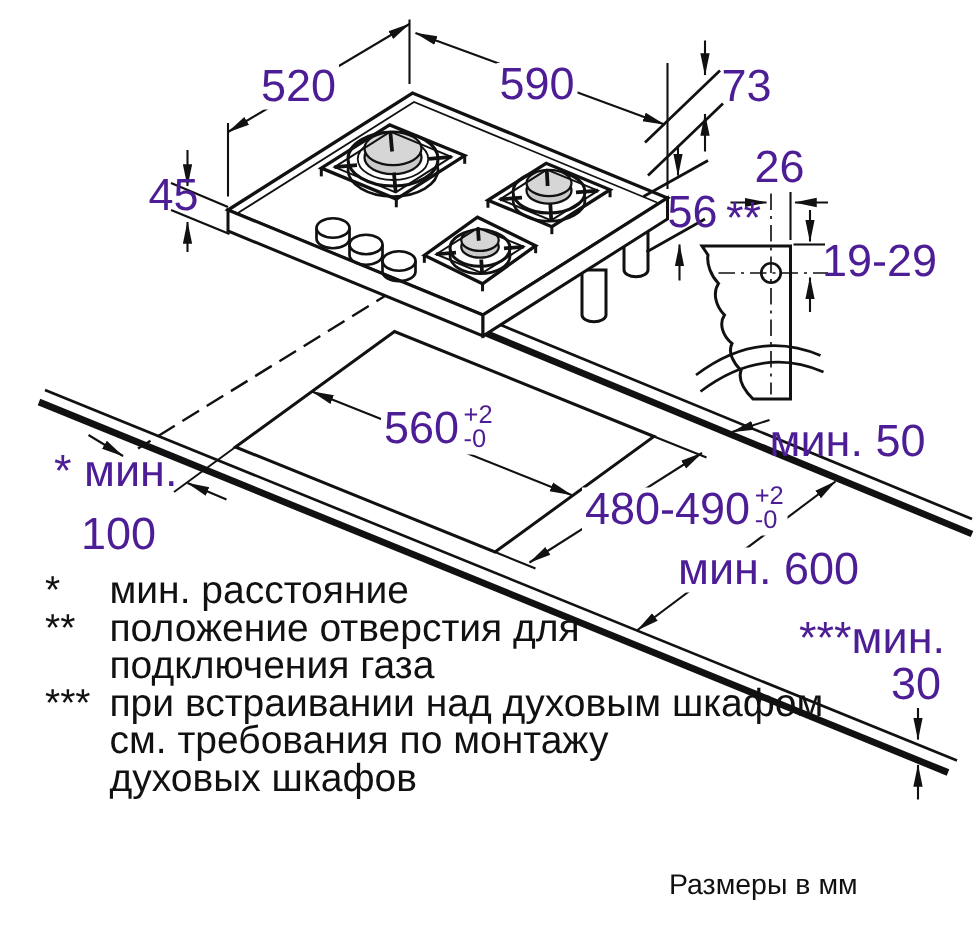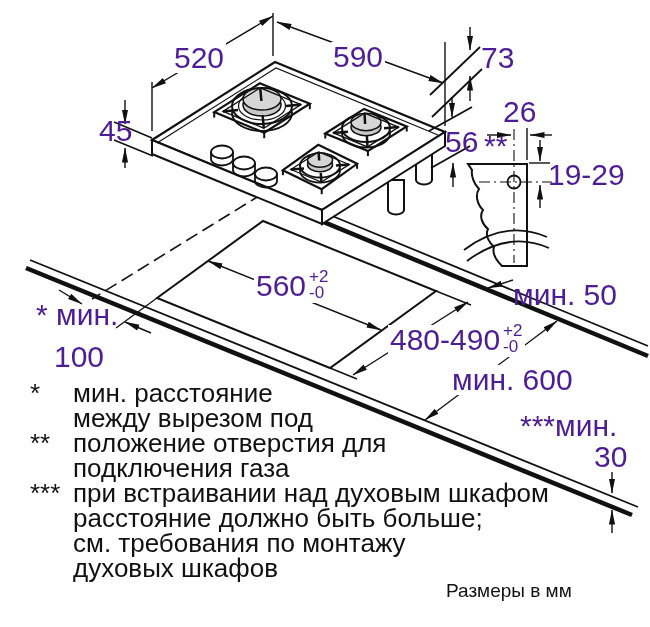--- a/index.html
+++ b/index.html
@@ -10,21 +10,21 @@
   .stage svg { position:absolute; left:0; top:0; }
   .lbl {
     position:absolute; font-size:30px; line-height:1; white-space:nowrap;
     color:#4c1d95; letter-spacing:0;
   }
   .bgw { background:#fff; padding:0 2px; }
   .tol {
     display:inline-flex; flex-direction:column; vertical-align:top;
     font-size:17px; line-height:16px; margin-left:3px; transform:translateY(-2px);
   }
-  .right { }
+  .right { text-align:right; }
   .footnotes {
     position:absolute; left:30px; top:381px; width:575px;
     font-size:26px; line-height:25px;
   }
   .fnrow { display:flex; align-items:flex-start; }
   .fnmark { flex:0 0 43px; }
   .units {
     position:absolute; left:446px; top:581px; font-size:19px; line-height:1; white-space:nowrap;
   }
 </style>
@@ -223,35 +223,33 @@
   <div class="lbl" style="left:54px; top:342px;">100</div>
 
   <div class="lbl right" style="left:520px; top:411px; width:110px;">***мин.</div>
   <div class="lbl" style="left:594px; top:442px;">30</div>
 
   <div class="footnotes">
     <div class="fnrow">
       <div class="fnmark">*</div>
       <div class="fnlines">
         <div>мин. расстояние</div>
-        <div>между вырезом под</div>
       </div>
     </div>
     <div class="fnrow">
       <div class="fnmark">**</div>
       <div class="fnlines">
         <div>положение отверстия для</div>
         <div>подключения газа</div>
       </div>
     </div>
     <div class="fnrow">
       <div class="fnmark">***</div>
       <div class="fnlines">
         <div>при встраивании над духовым шкафом</div>
-        <div>расстояние должно быть больше;</div>
         <div>см. требования по монтажу</div>
         <div>духовых шкафов</div>
       </div>
     </div>
   </div>
 
   <div class="units">Размеры в мм</div>
 </div>
 
 </body></html>

